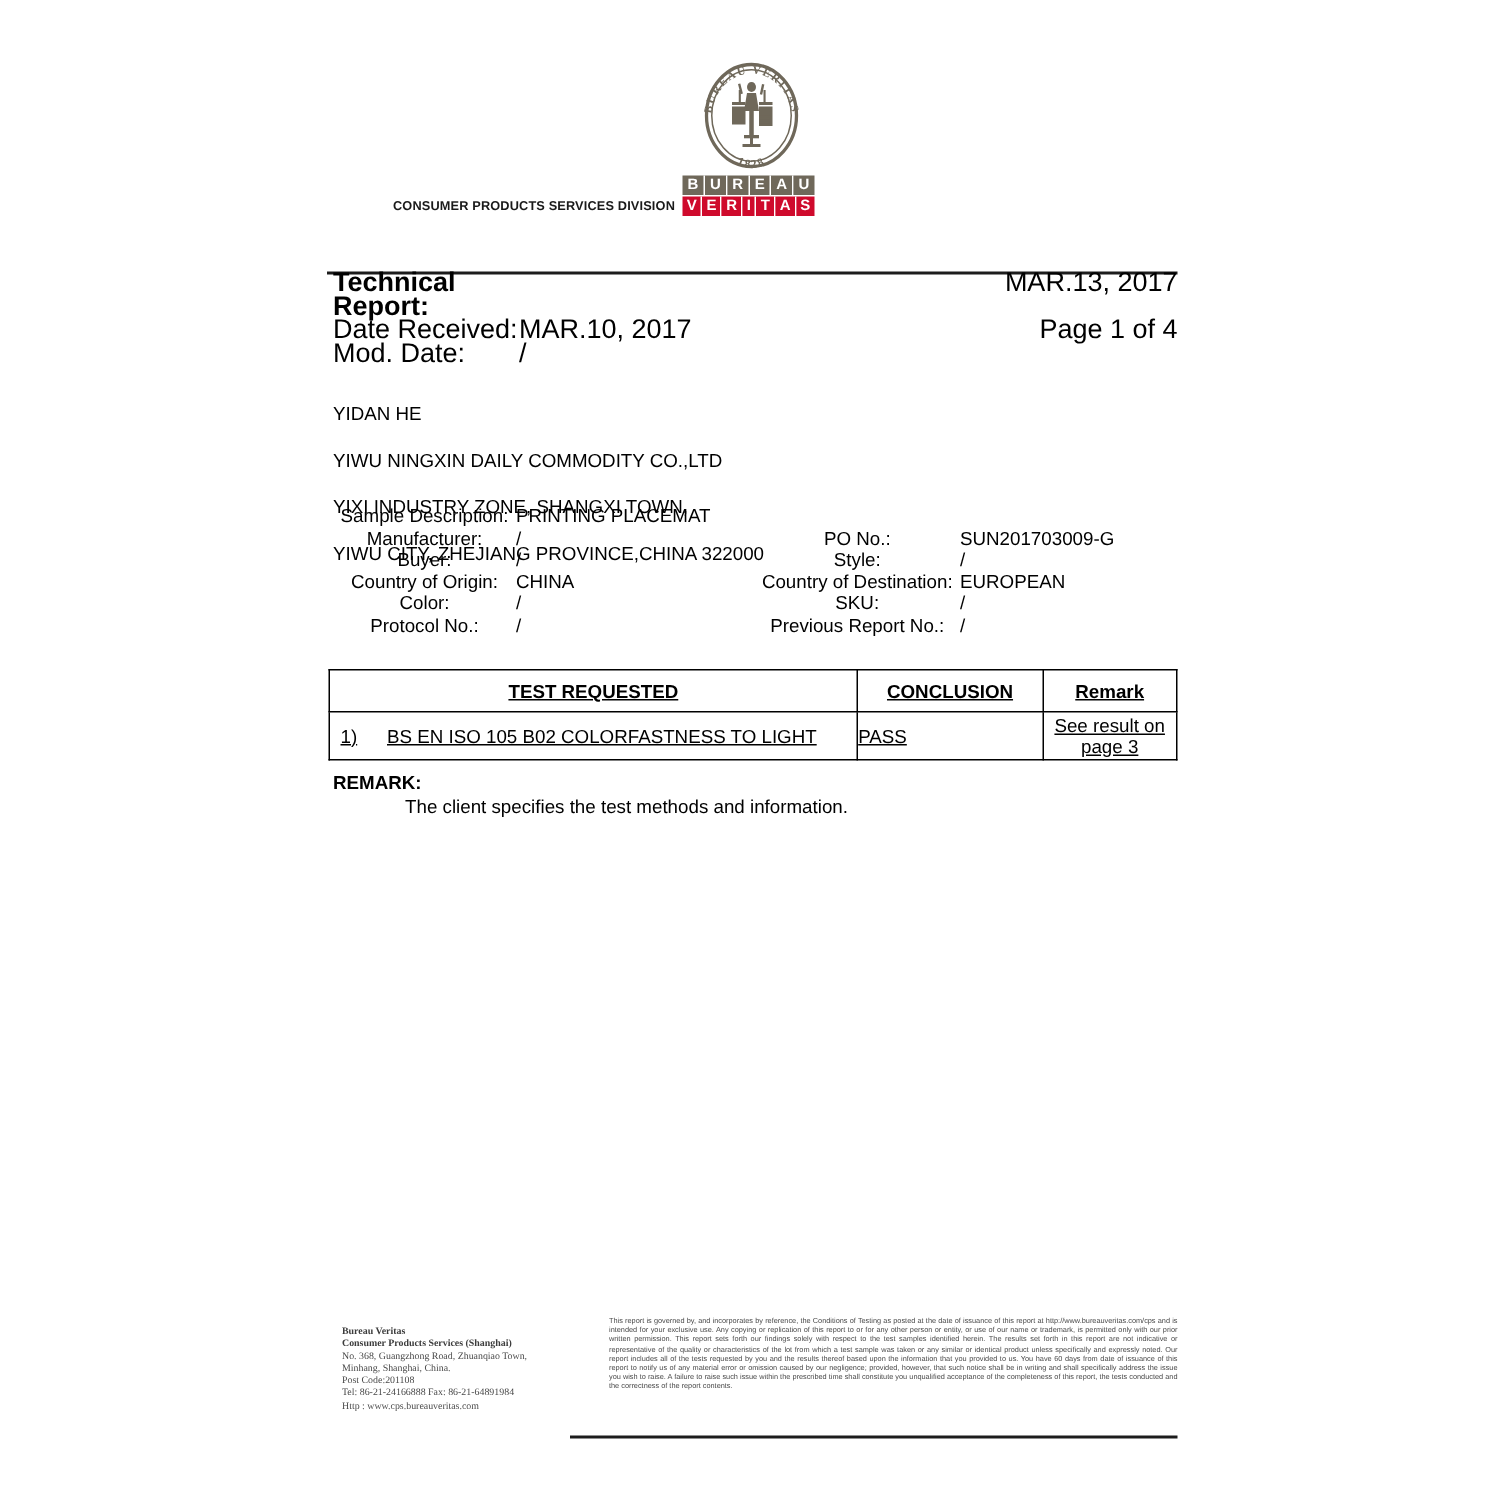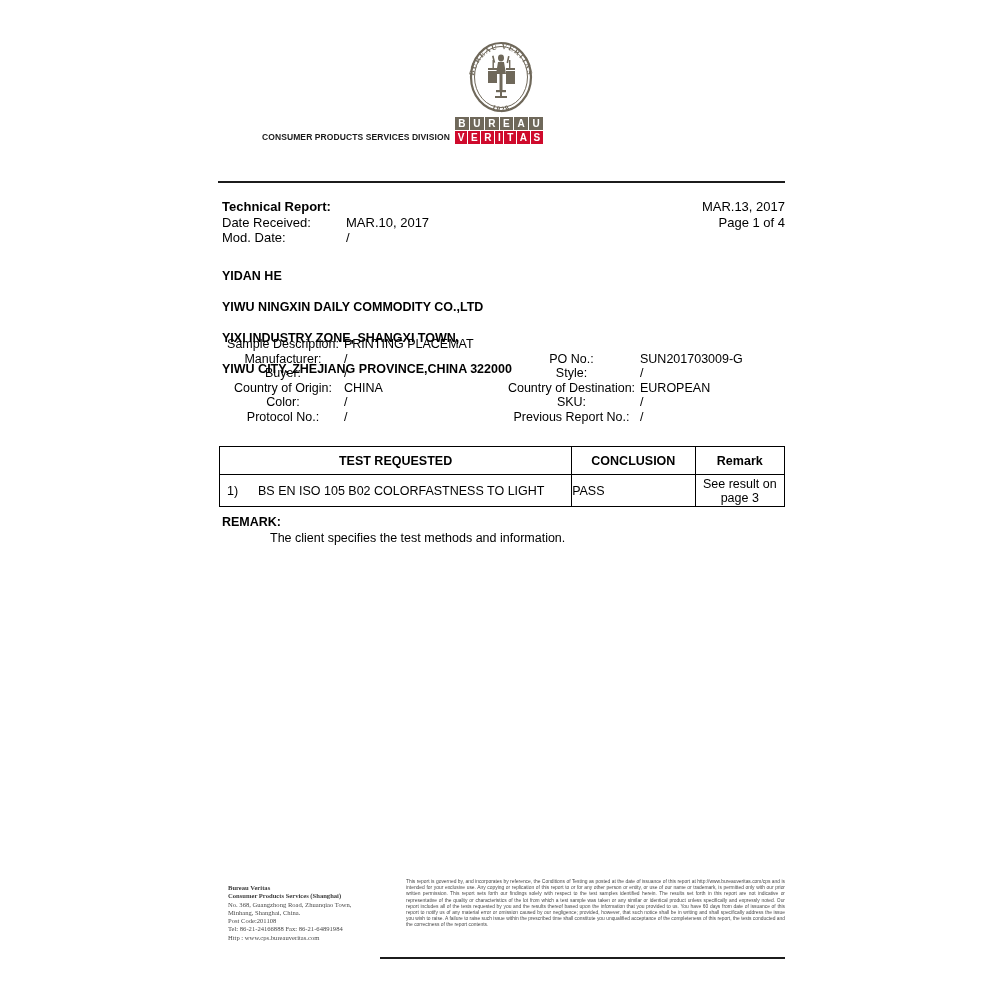--- a/index.html
+++ b/index.html
@@ -87,44 +87,44 @@
     top: 957px;
     width: 405px;
     height: 2px;
     background: #1c1c1c;
   }
 
   
   .report-head {
     position: absolute;
     left: 222px;
-    top: 199px;
+    top: 181px;
     width: 563px;
-    font-size: 13px;
+    font-size: 18px;
     line-height: 15.5px;
   }
   .rh-row {
     display: flex;
     align-items: flex-start;
   }
   .rh-label { width: 124px; flex: 0 0 124px; }
   .rh-value { width: 270px; flex: 0 0 270px; }
   .rh-right { flex: 1 1 auto; text-align: right; }
   .b { font-weight: bold; }
 
   
   .address {
     position: absolute;
     left: 222px;
     top: 253px;
     font-size: 12.5px;
     line-height: 15.5px;
     white-space: pre-line;
   }
-  .address div { white-space: nowrap; font-weight: bold; }
+  .address div { white-space: nowrap; }
 
   
   .details {
     position: absolute;
     left: 222px;
     top: 337px;
     width: 563px;
     font-size: 12.5px;
     line-height: 14.6px;
   }
@@ -142,20 +142,21 @@
     left: 219px;
     top: 446px;
     width: 566px;
     border-collapse: collapse;
     font-size: 12.5px;
   }
   .test-table td, .test-table th {
     border: 1.6px solid #000000;
     padding: 0;
     vertical-align: middle;
+    text-decoration: underline;
   }
   .th-test   { width: 354px; }
   .th-concl  { width: 123px; }
   .th-remark { width: 89px; }
   .hdr-cell {
     text-align: center;
     font-weight: bold;
     height: 27px;
     font-size: 12.5px;
   }

